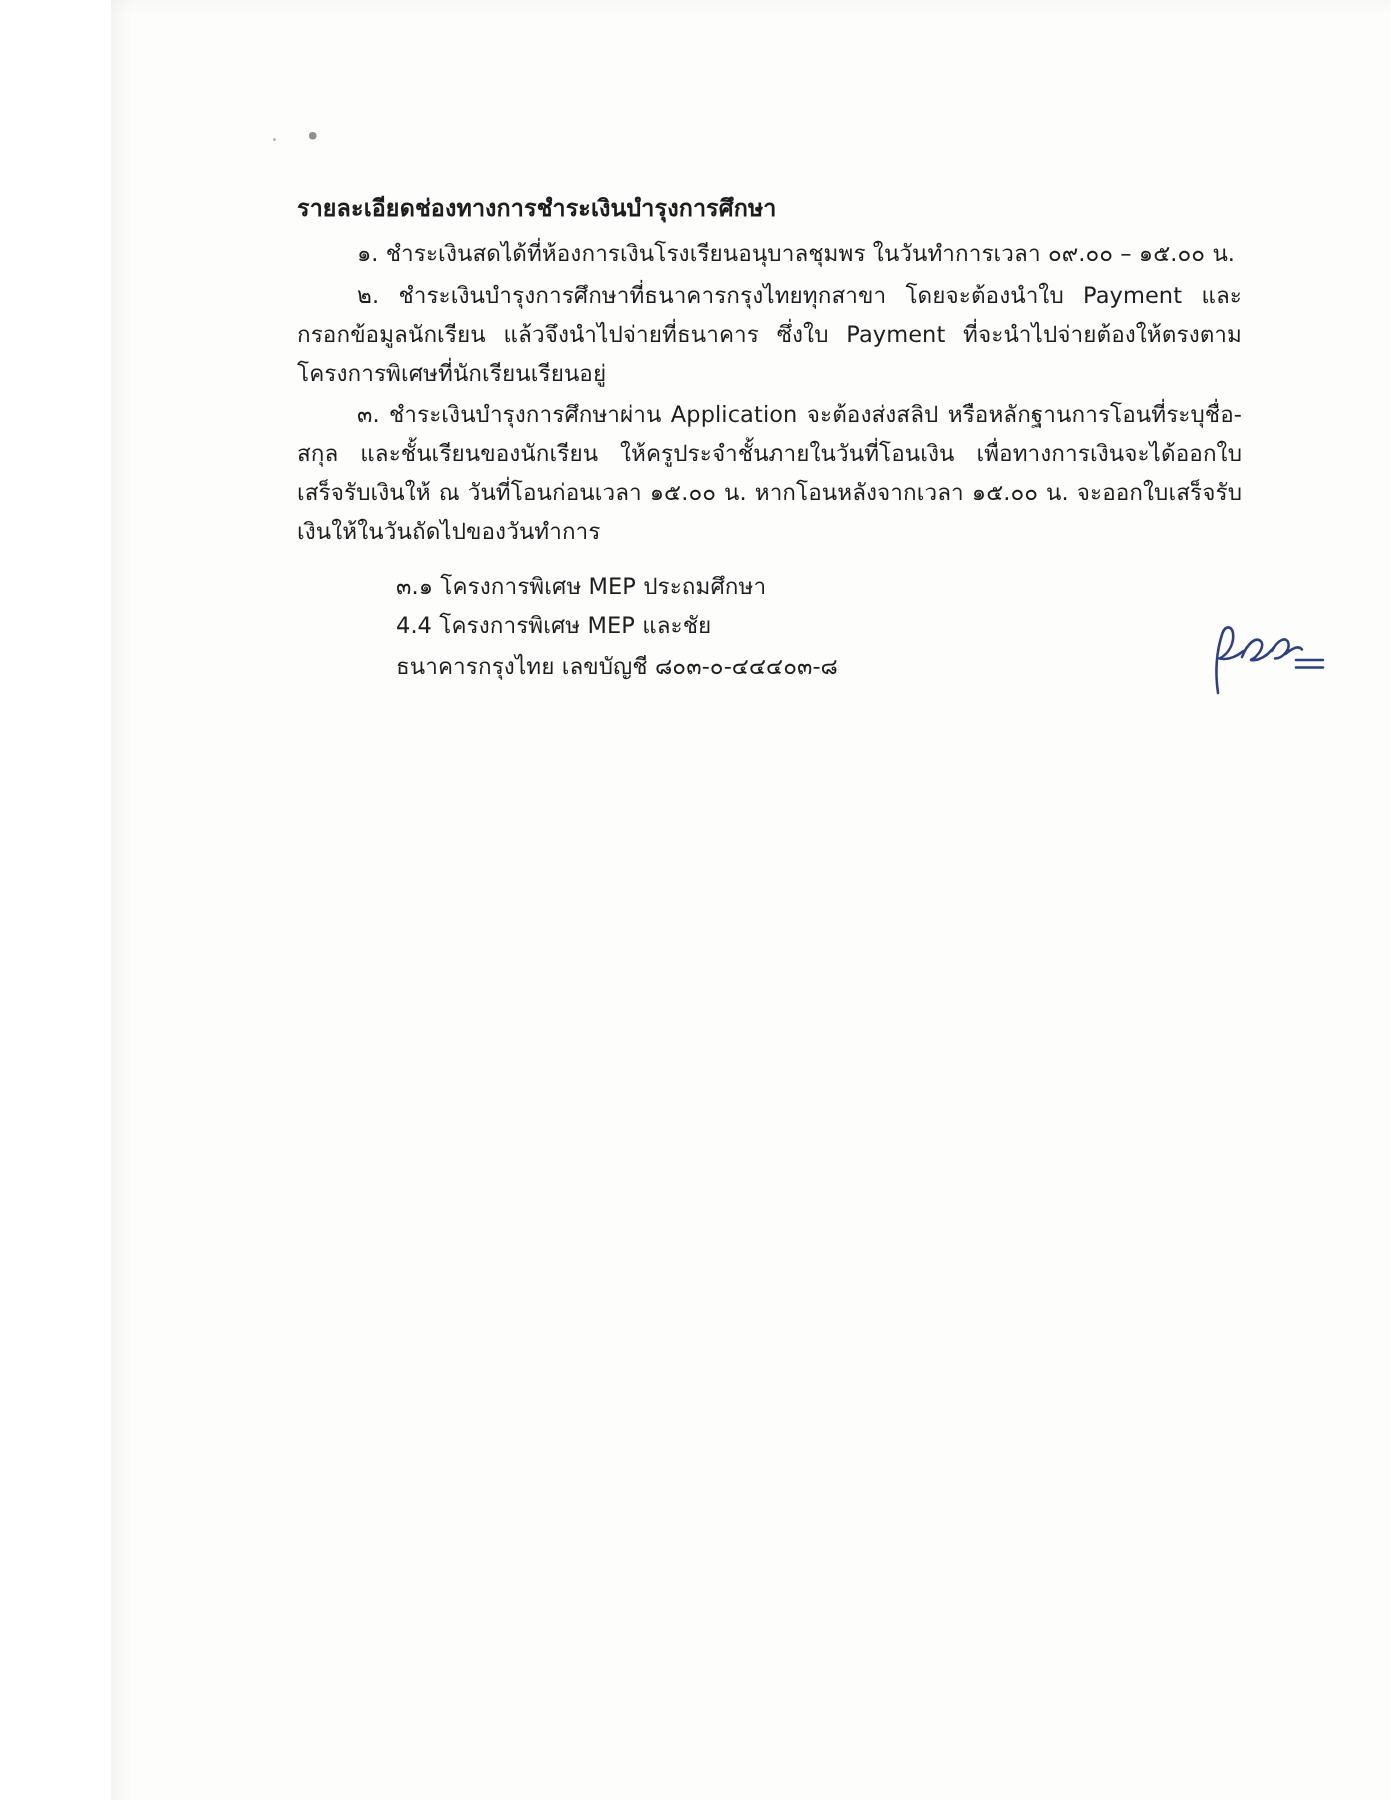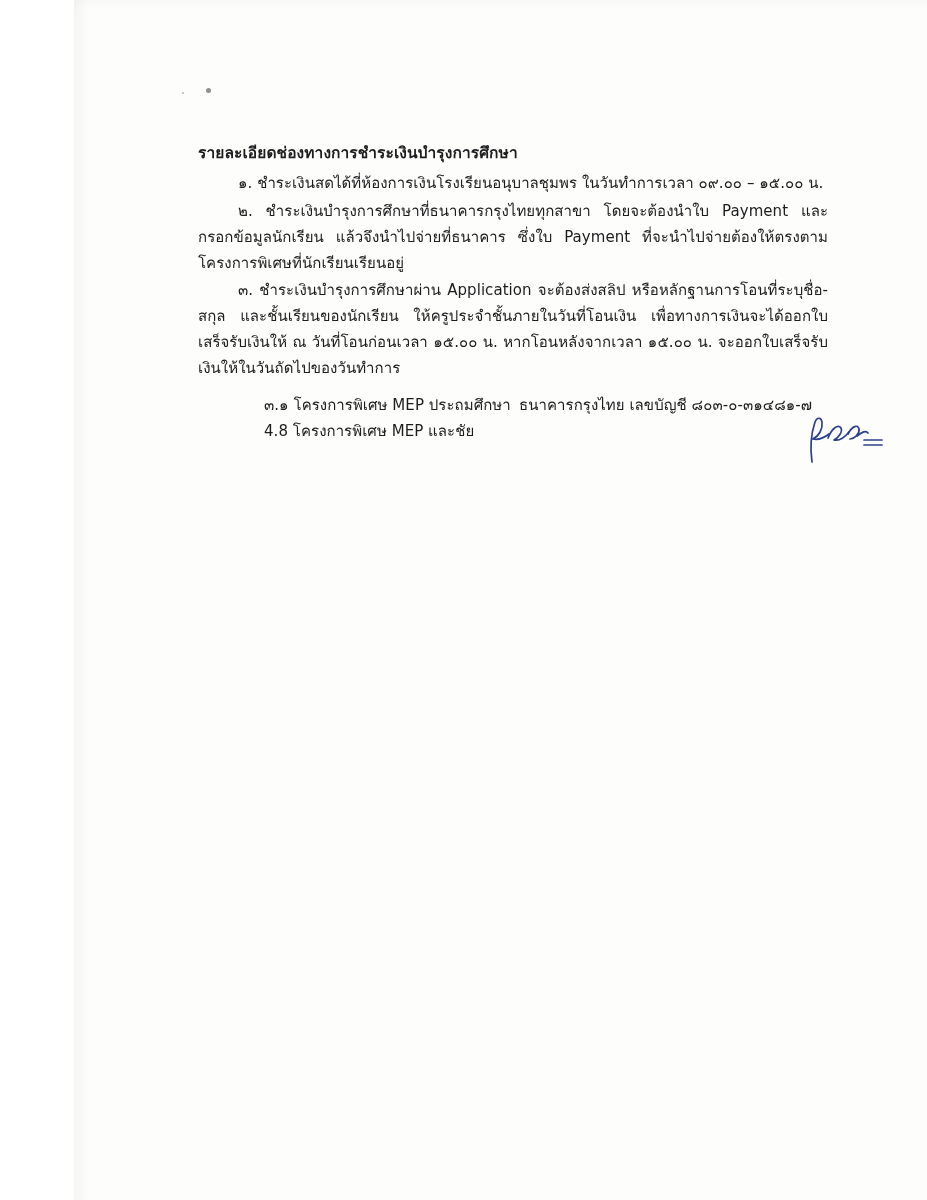--- a/index.html
+++ b/index.html
@@ -33,21 +33,21 @@
     left: 0; top: 0; right: 0; bottom: 0;
     background:
       linear-gradient(to right, rgba(0,0,0,0.035) 0px, rgba(0,0,0,0.0) 14px),
       linear-gradient(to bottom, rgba(0,0,0,0.02) 0px, rgba(0,0,0,0) 10px);
     pointer-events: none;
   }
 
   #doc-body {
     position: absolute;
     left: 124px;
-    top: 142px;
+    top: 128px;
     width: 630px;
     color: #1d1d1f;
   }
 
   .doc-heading {
     font-size: 15.5px;
     font-weight: bold;
     letter-spacing: 0.1px;
     line-height: 1.5;
     margin: 0 0 6px 0;
@@ -137,30 +137,30 @@
 
     <p class="para"><span class="indent"></span><span>๒. ชำระเงินบำรุงการศึกษาที่ธนาคารกรุงไทยทุกสาขา โดยจะต้องนำใบ Payment และกรอกข้อมูลนักเรียน แล้วจึงนำไปจ่ายที่ธนาคาร ซึ่งใบ Payment ที่จะนำไปจ่ายต้องให้ตรงตามโครงการพิเศษที่นักเรียนเรียนอยู่</span></p>
 
     <p class="para"><span class="indent"></span><span>๓. ชำระเงินบำรุงการศึกษาผ่าน Application  จะต้องส่งสลิป หรือหลักฐานการโอนที่ระบุชื่อ-สกุล และชั้นเรียนของนักเรียน ให้ครูประจำชั้นภายในวันที่โอนเงิน เพื่อทางการเงินจะได้ออกใบเสร็จรับเงินให้ ณ วันที่โอนก่อนเวลา ๑๕.๐๐ น. หากโอนหลังจากเวลา ๑๕.๐๐ น. จะออกใบเสร็จรับเงินให้ในวันถัดไปของวันทำการ</span></p>
 
     <div class="acct-list">
 
       <div class="acct-row">
         <span class="acct-indent"></span>
         <span class="acct-name"><span>๓.๑</span>&nbsp;<span>โครงการพิเศษ MEP ประถมศึกษา</span></span>
-        <span class="acct-bank">ธนาคารกรุงไทย เลขบัญชี ๘๐๓-๐-๓๑๔๘๑-๗</span>
       </div>
 
       <div class="acct-row">
         <span class="acct-indent"></span>
-        <span class="acct-name"><span>4.8</span>&nbsp;<span>โครงการพิเศษ MEP และชัย</span></span>
+        <span class="acct-name"><span>4.4</span>&nbsp;<span>โครงการพิเศษ MEP และชัย</span></span>
       </div>
 
       <div class="acct-row">
         <span class="acct-indent"></span>
+        <span class="acct-bank">ธนาคารกรุงไทย เลขบัญชี ๘๐๓-๐-๔๔๔๐๓-๘</span>
       </div>
 
     </div>
   </div>
 
   <svg id="signature-mark" viewBox="0 0 86 52" xmlns="http://www.w3.org/2000/svg">
     <g fill="none" stroke="#2b3f8c" stroke-width="1.7" stroke-linecap="round" stroke-linejoin="round">
       <path d="M10 48 C 8 34, 9 20, 13 8 C 15 3, 19 3, 20 8 C 21 15, 17 22, 11 25 C 16 26, 22 24, 27 20"></path>
       <path d="M26 24 C 30 14, 36 10, 39 14 C 41 18, 36 24, 32 26 C 37 27, 43 23, 47 18"></path>
       <path d="M46 20 C 50 12, 56 10, 57 15 C 58 20, 52 25, 48 25"></path>

